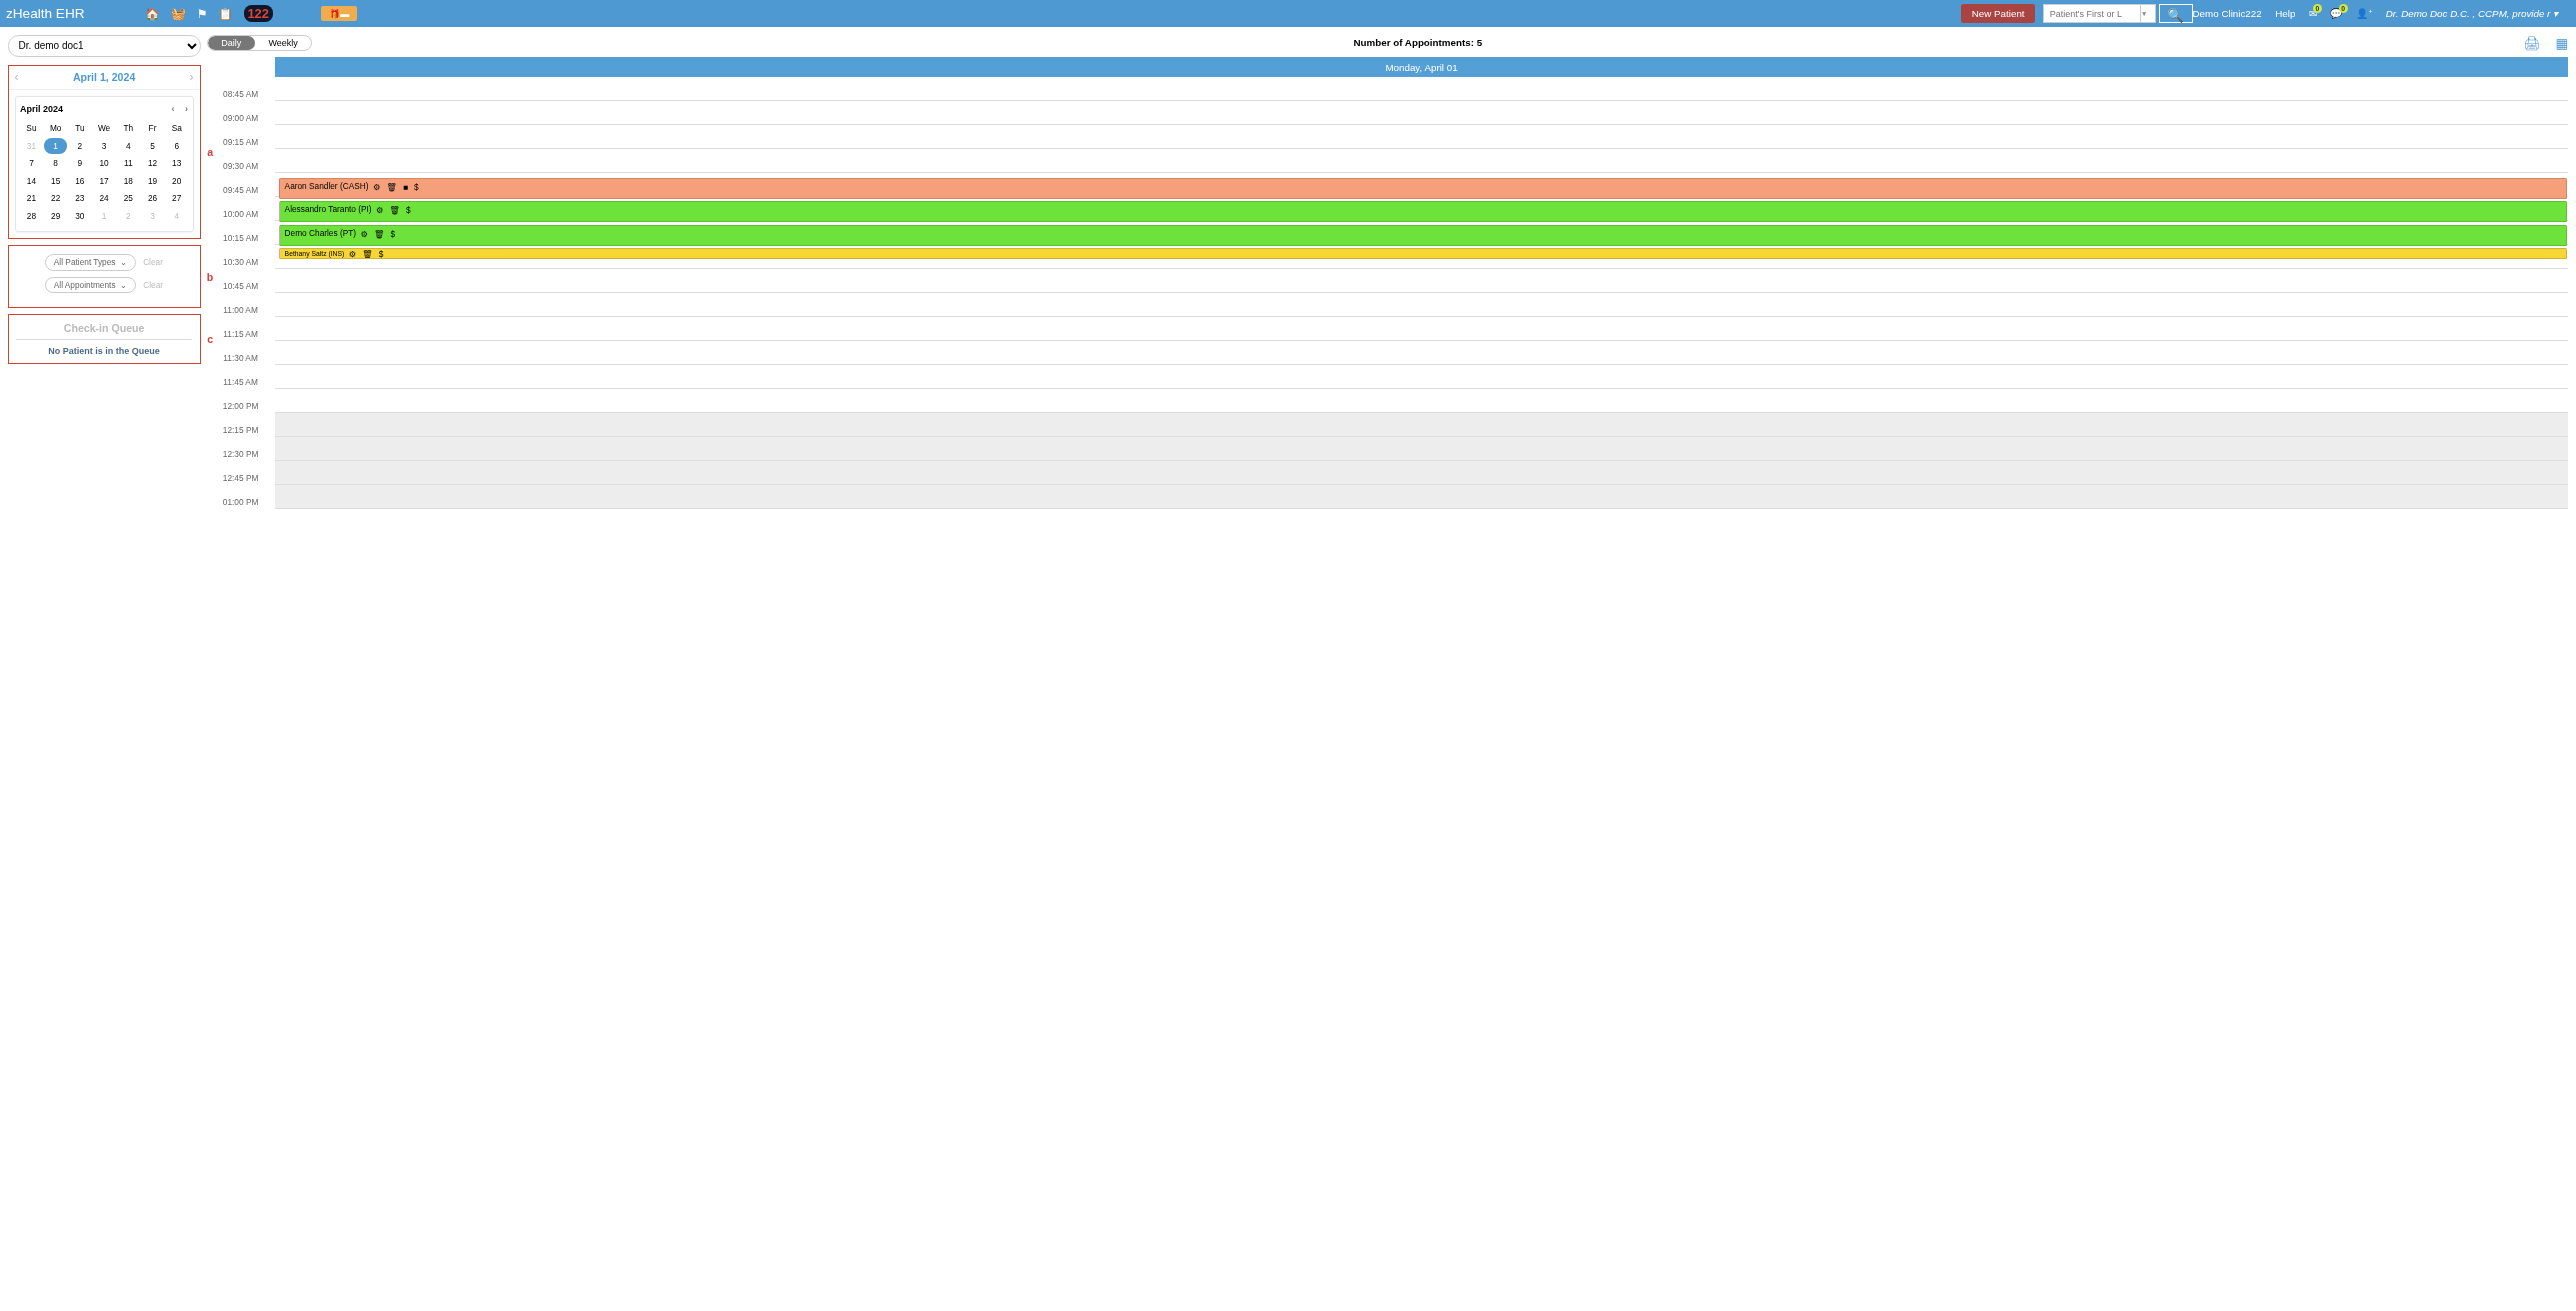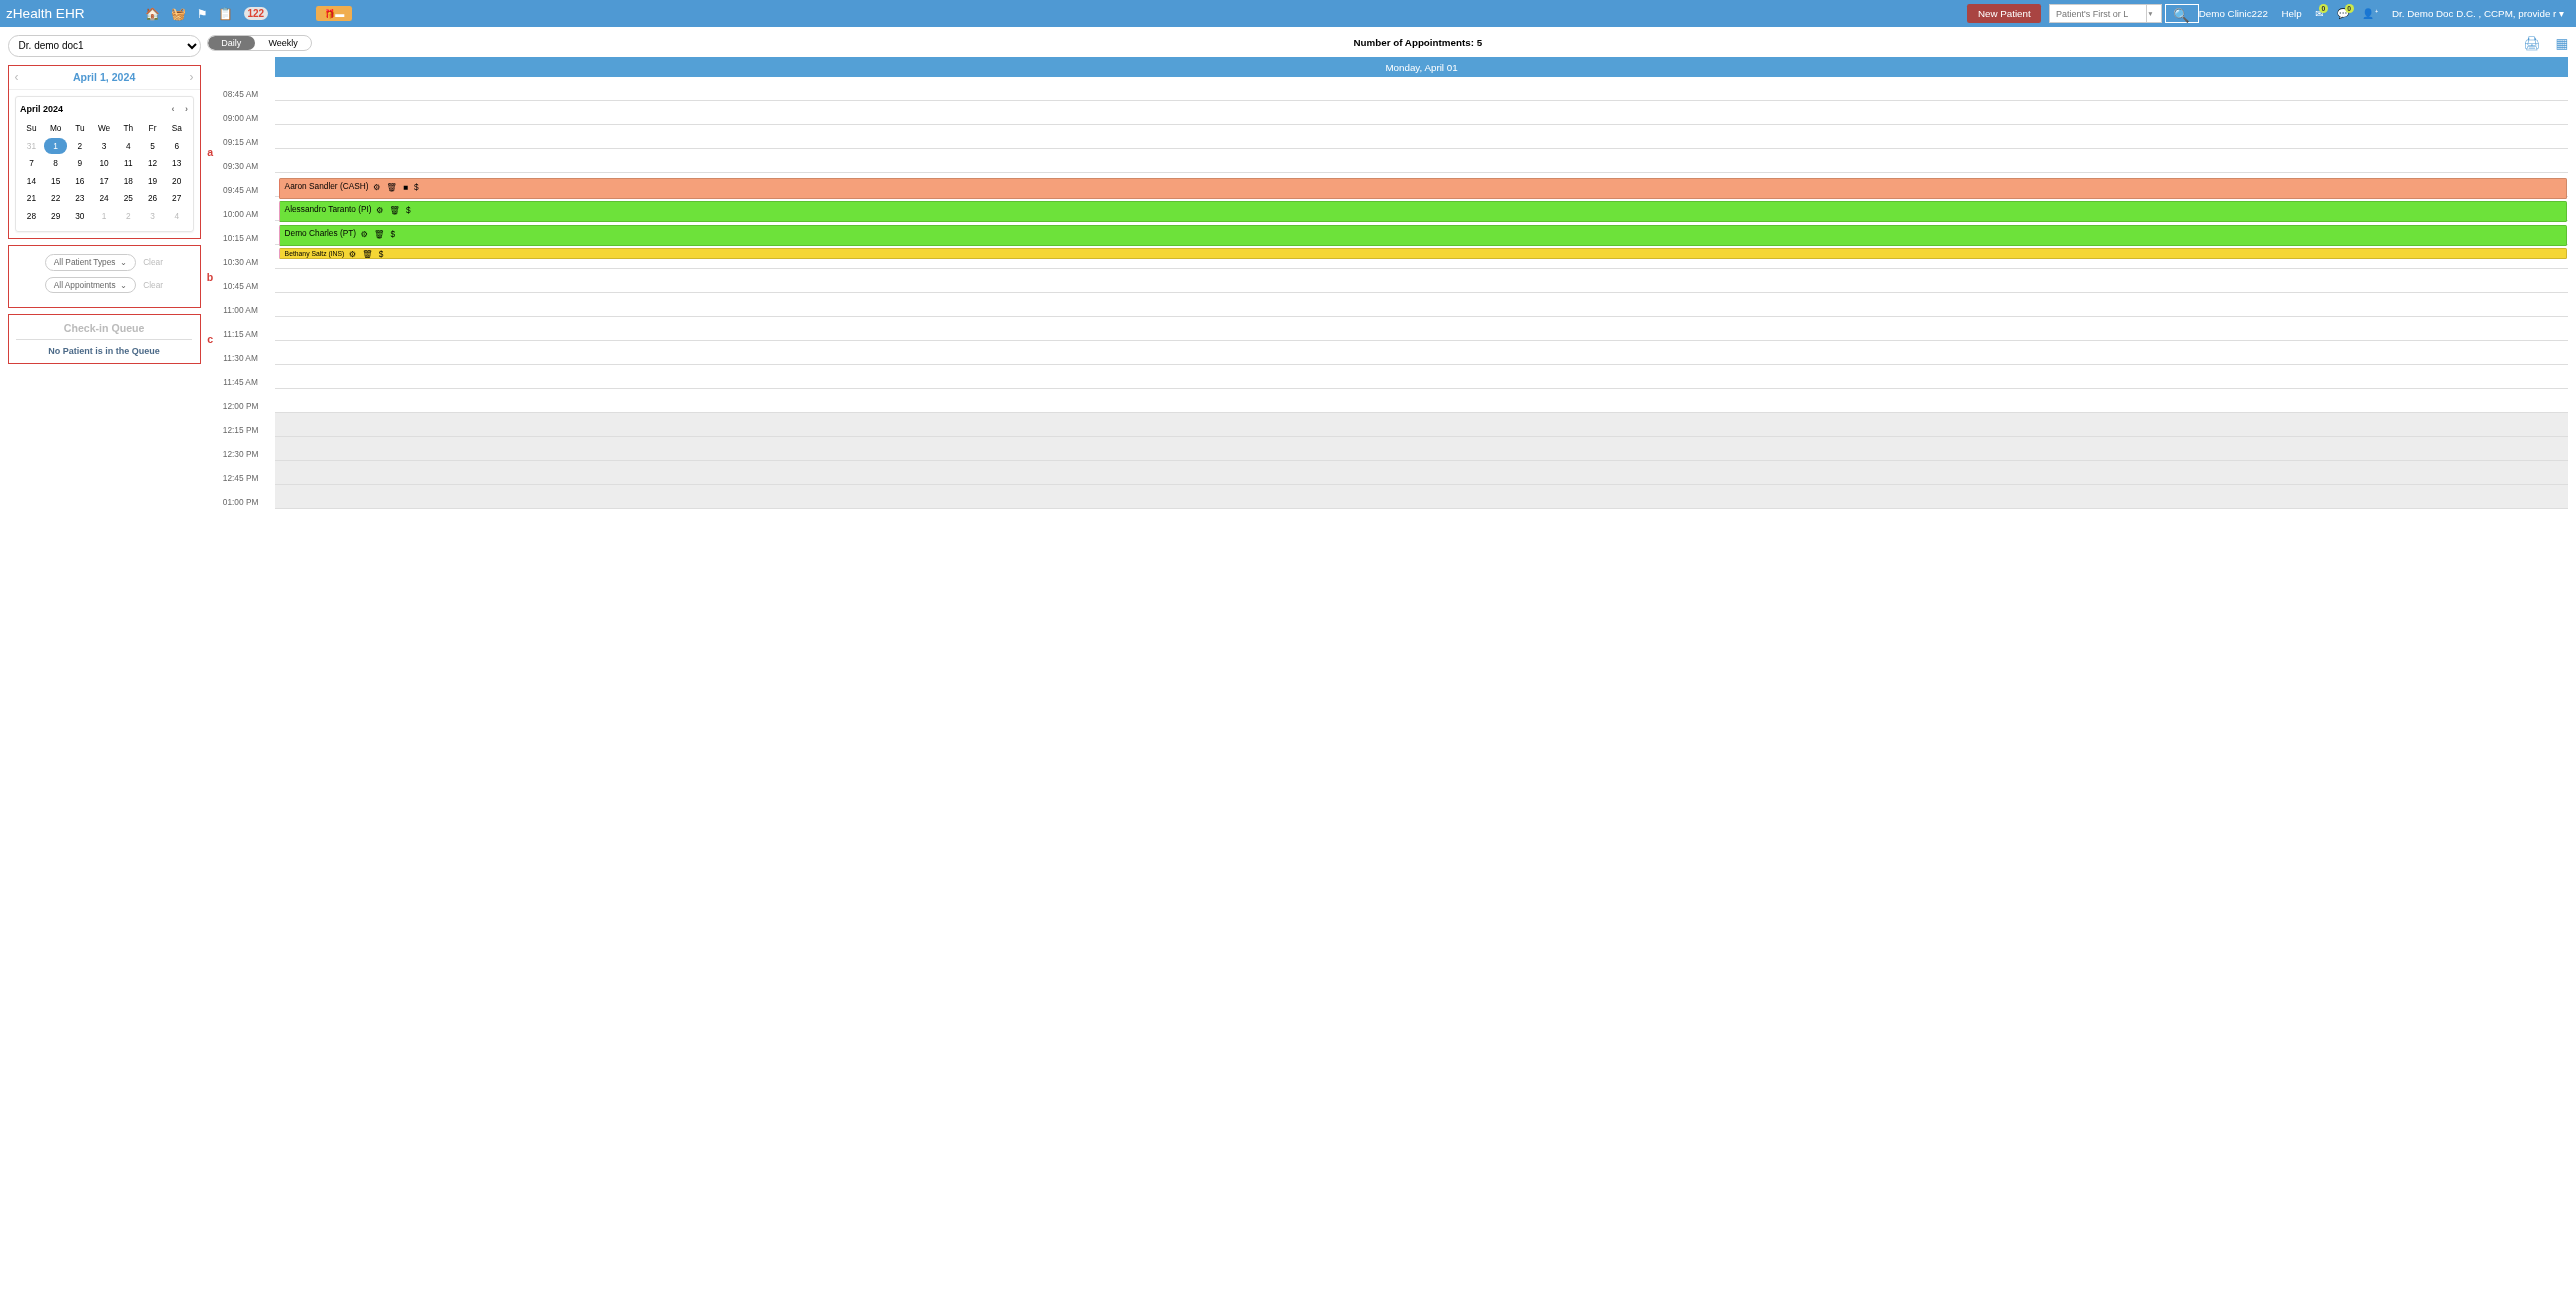--- a/index.html
+++ b/index.html
@@ -3,31 +3,31 @@
 <meta charset="utf-8">
 <style>
   * { margin: 0; padding: 0; box-sizing: border-box; font-family: Arial, sans-serif; }
   body { background: #fff; }
   
   
   .topbar { background: #4f99d3; height: 27px; display: flex; align-items: center; padding: 0 6px; color: #fff; font-size: 9.8px; }
   .logo { font-size: 13.6px; font-weight: normal; margin-right: 61px; text-align: right; }
   .top-icons { display: flex; gap: 10.6px; align-items: center; }
   .top-icon { color: #fff; font-size: 12px; cursor: pointer; }
-  .notif-badge { background: #e5e5e5; color: #d43; border-radius: 7.6px; padding: 0.8px 3.8px; font-size: 10px; font-weight: bold; display: inline-block; position: relative; }
+  .notif-badge { background: #0f172a; color: #d43; border-radius: 7.6px; padding: 0.8px 3.8px; font-size: 13px; font-weight: bold; display: inline-block; position: relative; }
   .gift-btn { background: #f0ad4e; color: #fff; padding: 2.3px 7.6px; border-radius: 2.3px; font-size: 9px; margin-left: 38px; }
   .spacer { flex: 1; }
   .new-patient-btn { background: #a94442; color: #fff; padding: 3.8px 10.6px; border-radius: 2.3px; font-size: 9.8px; margin-right: 7.6px; cursor: pointer; }
   .search-group { display: flex; align-items: center; }
   .search-input { background: #fff; border: 0.8px solid #ccc; padding: 3px 6px; font-size: 9px; width: 98px; height: 19.7px; color: #999; }
   .search-btn { background: transparent; border: 0.8px solid #fff; color: #fff; padding: 3px 7.6px; margin-left: 3px; cursor: pointer; height: 19.7px; }
   .top-right { display: flex; align-items: center; gap: 13.6px; margin-left: auto; }
   .badge-wrap { position: relative; }
   .count-badge { position: absolute; top: -4.5px; right: -4.5px; background: #cde84a; color: #333; border-radius: 50%; font-size: 6.8px; width: 9px; height: 9px; display: flex; align-items: center; justify-content: center; font-weight: bold; }
-  .user-label { margin-right: 6px; }
+  .user-label { margin-right: 12px; font-style: italic; }
   
   
   .main { display: flex; padding: 7.6px; gap: 6px; }
   .sidebar { width: 193px; flex-shrink: 0; }
   .content { flex: 1; }
   
   
   .doctor-select { width: 100%; padding: 3.8px 6px; border: 0.8px solid #ccc; border-radius: 10.6px; font-size: 10px; background: #fff; margin-bottom: 7.6px; }
   
   .annotated-box { border: 1.5px solid #d43f3a; margin-bottom: 6px; position: relative; background: #fff; }

